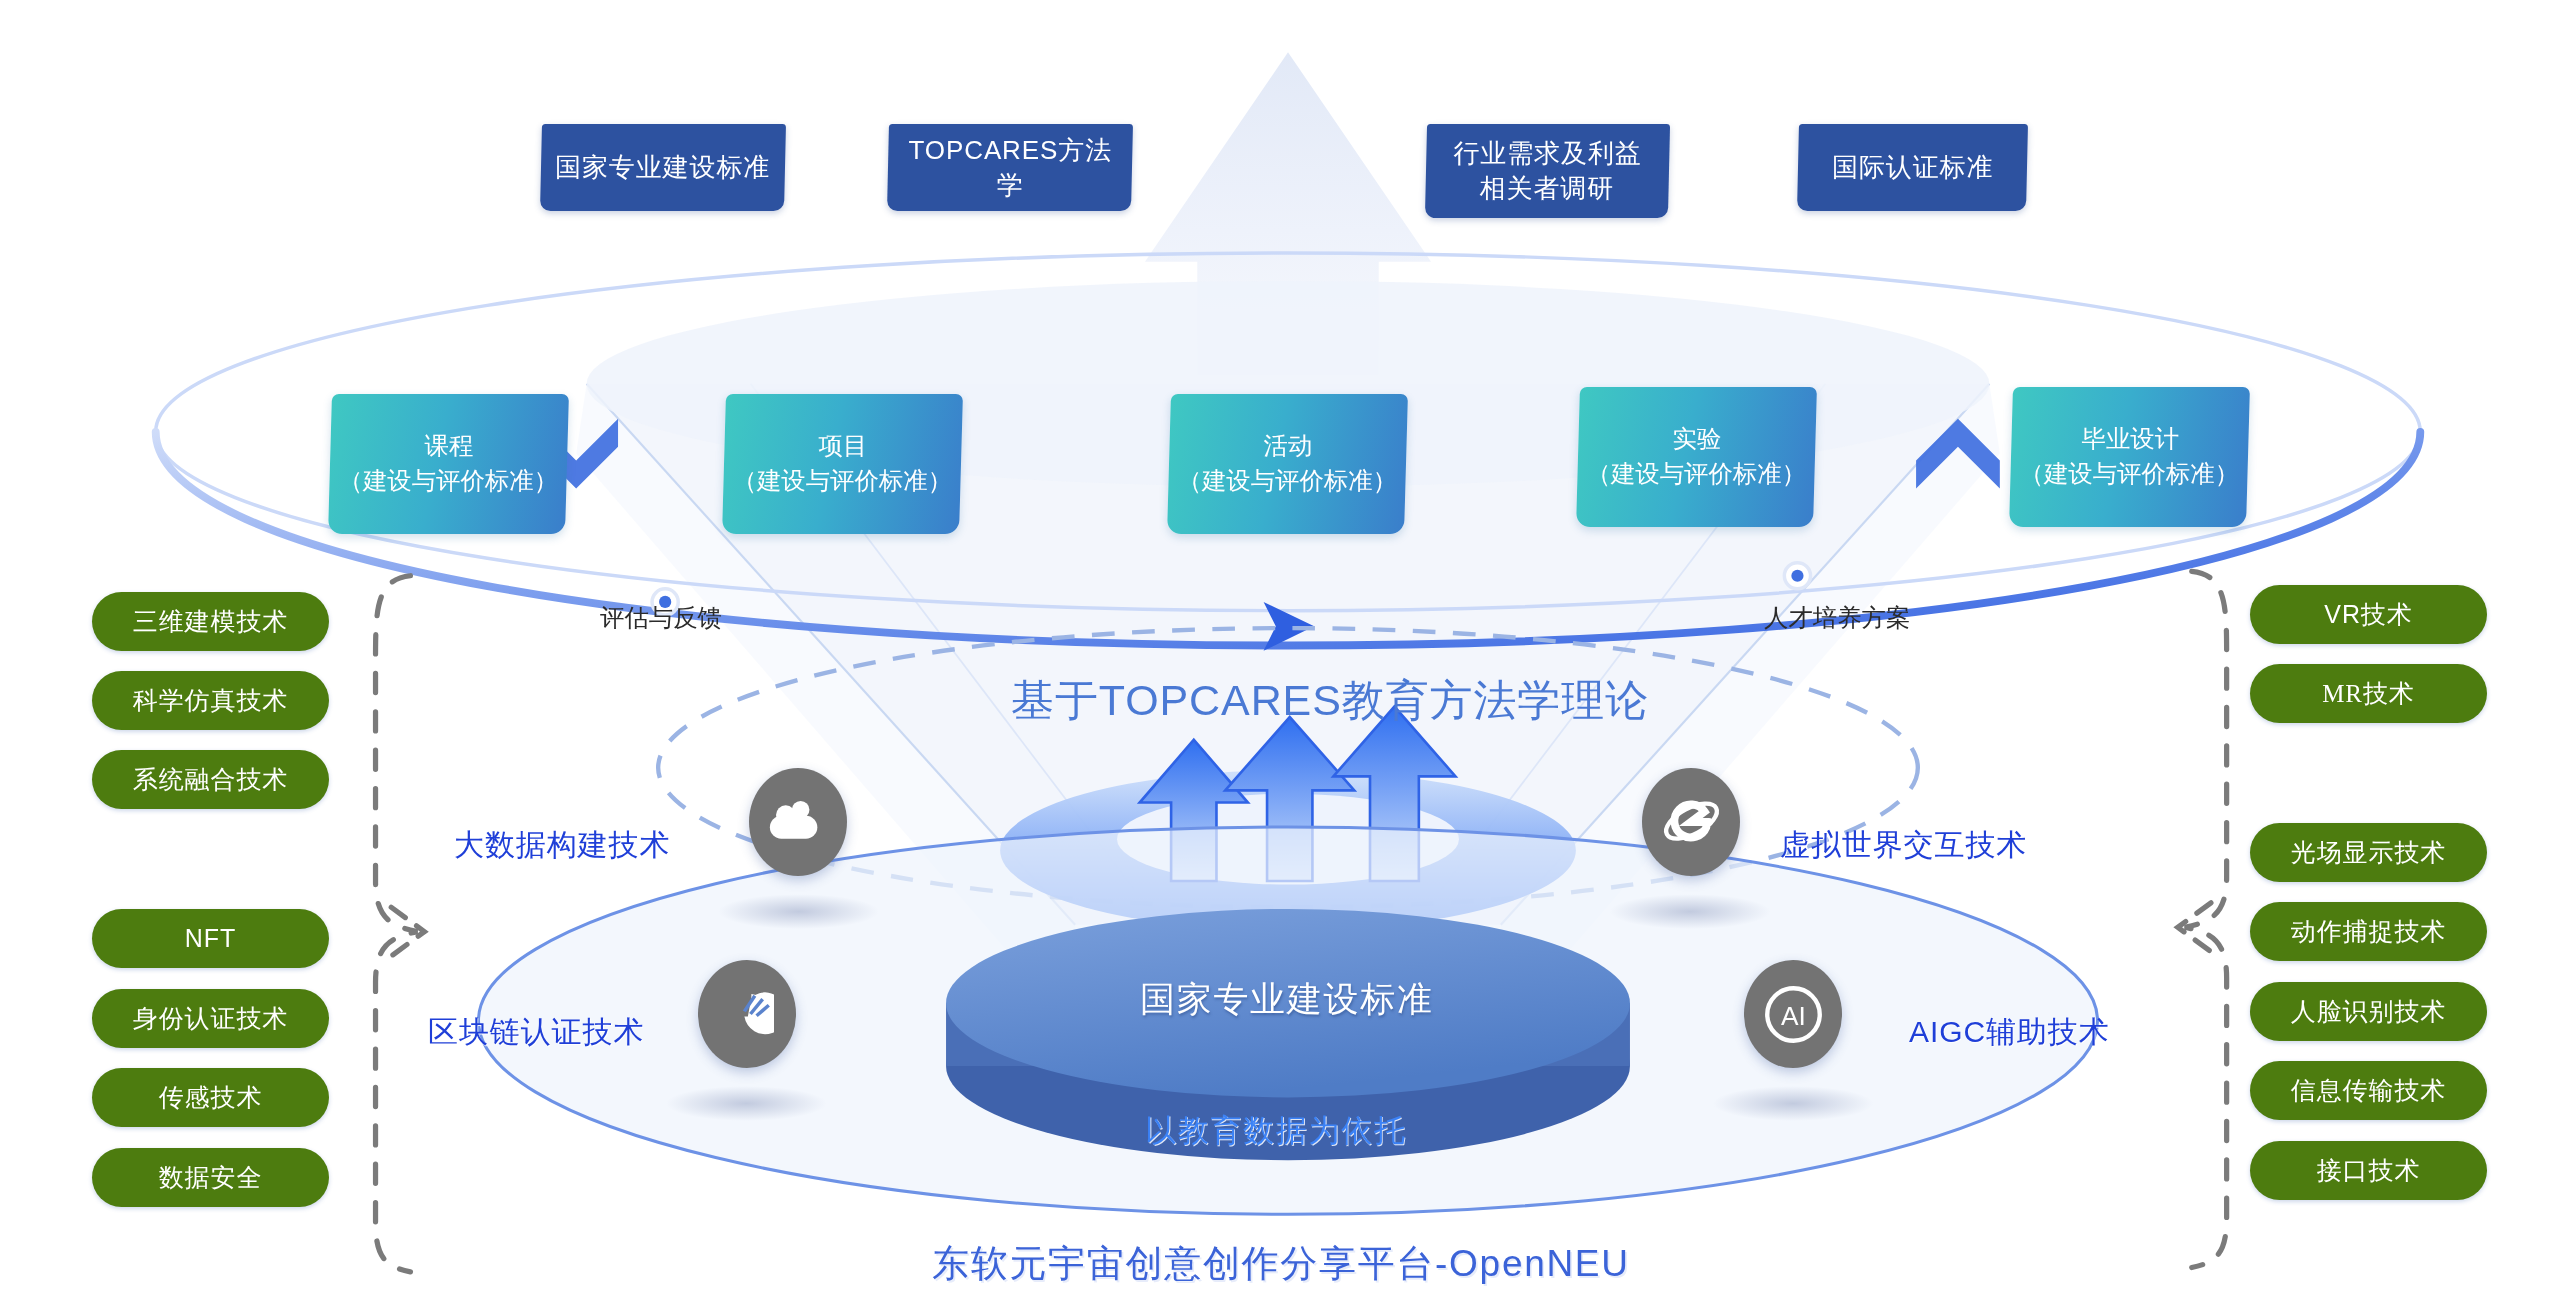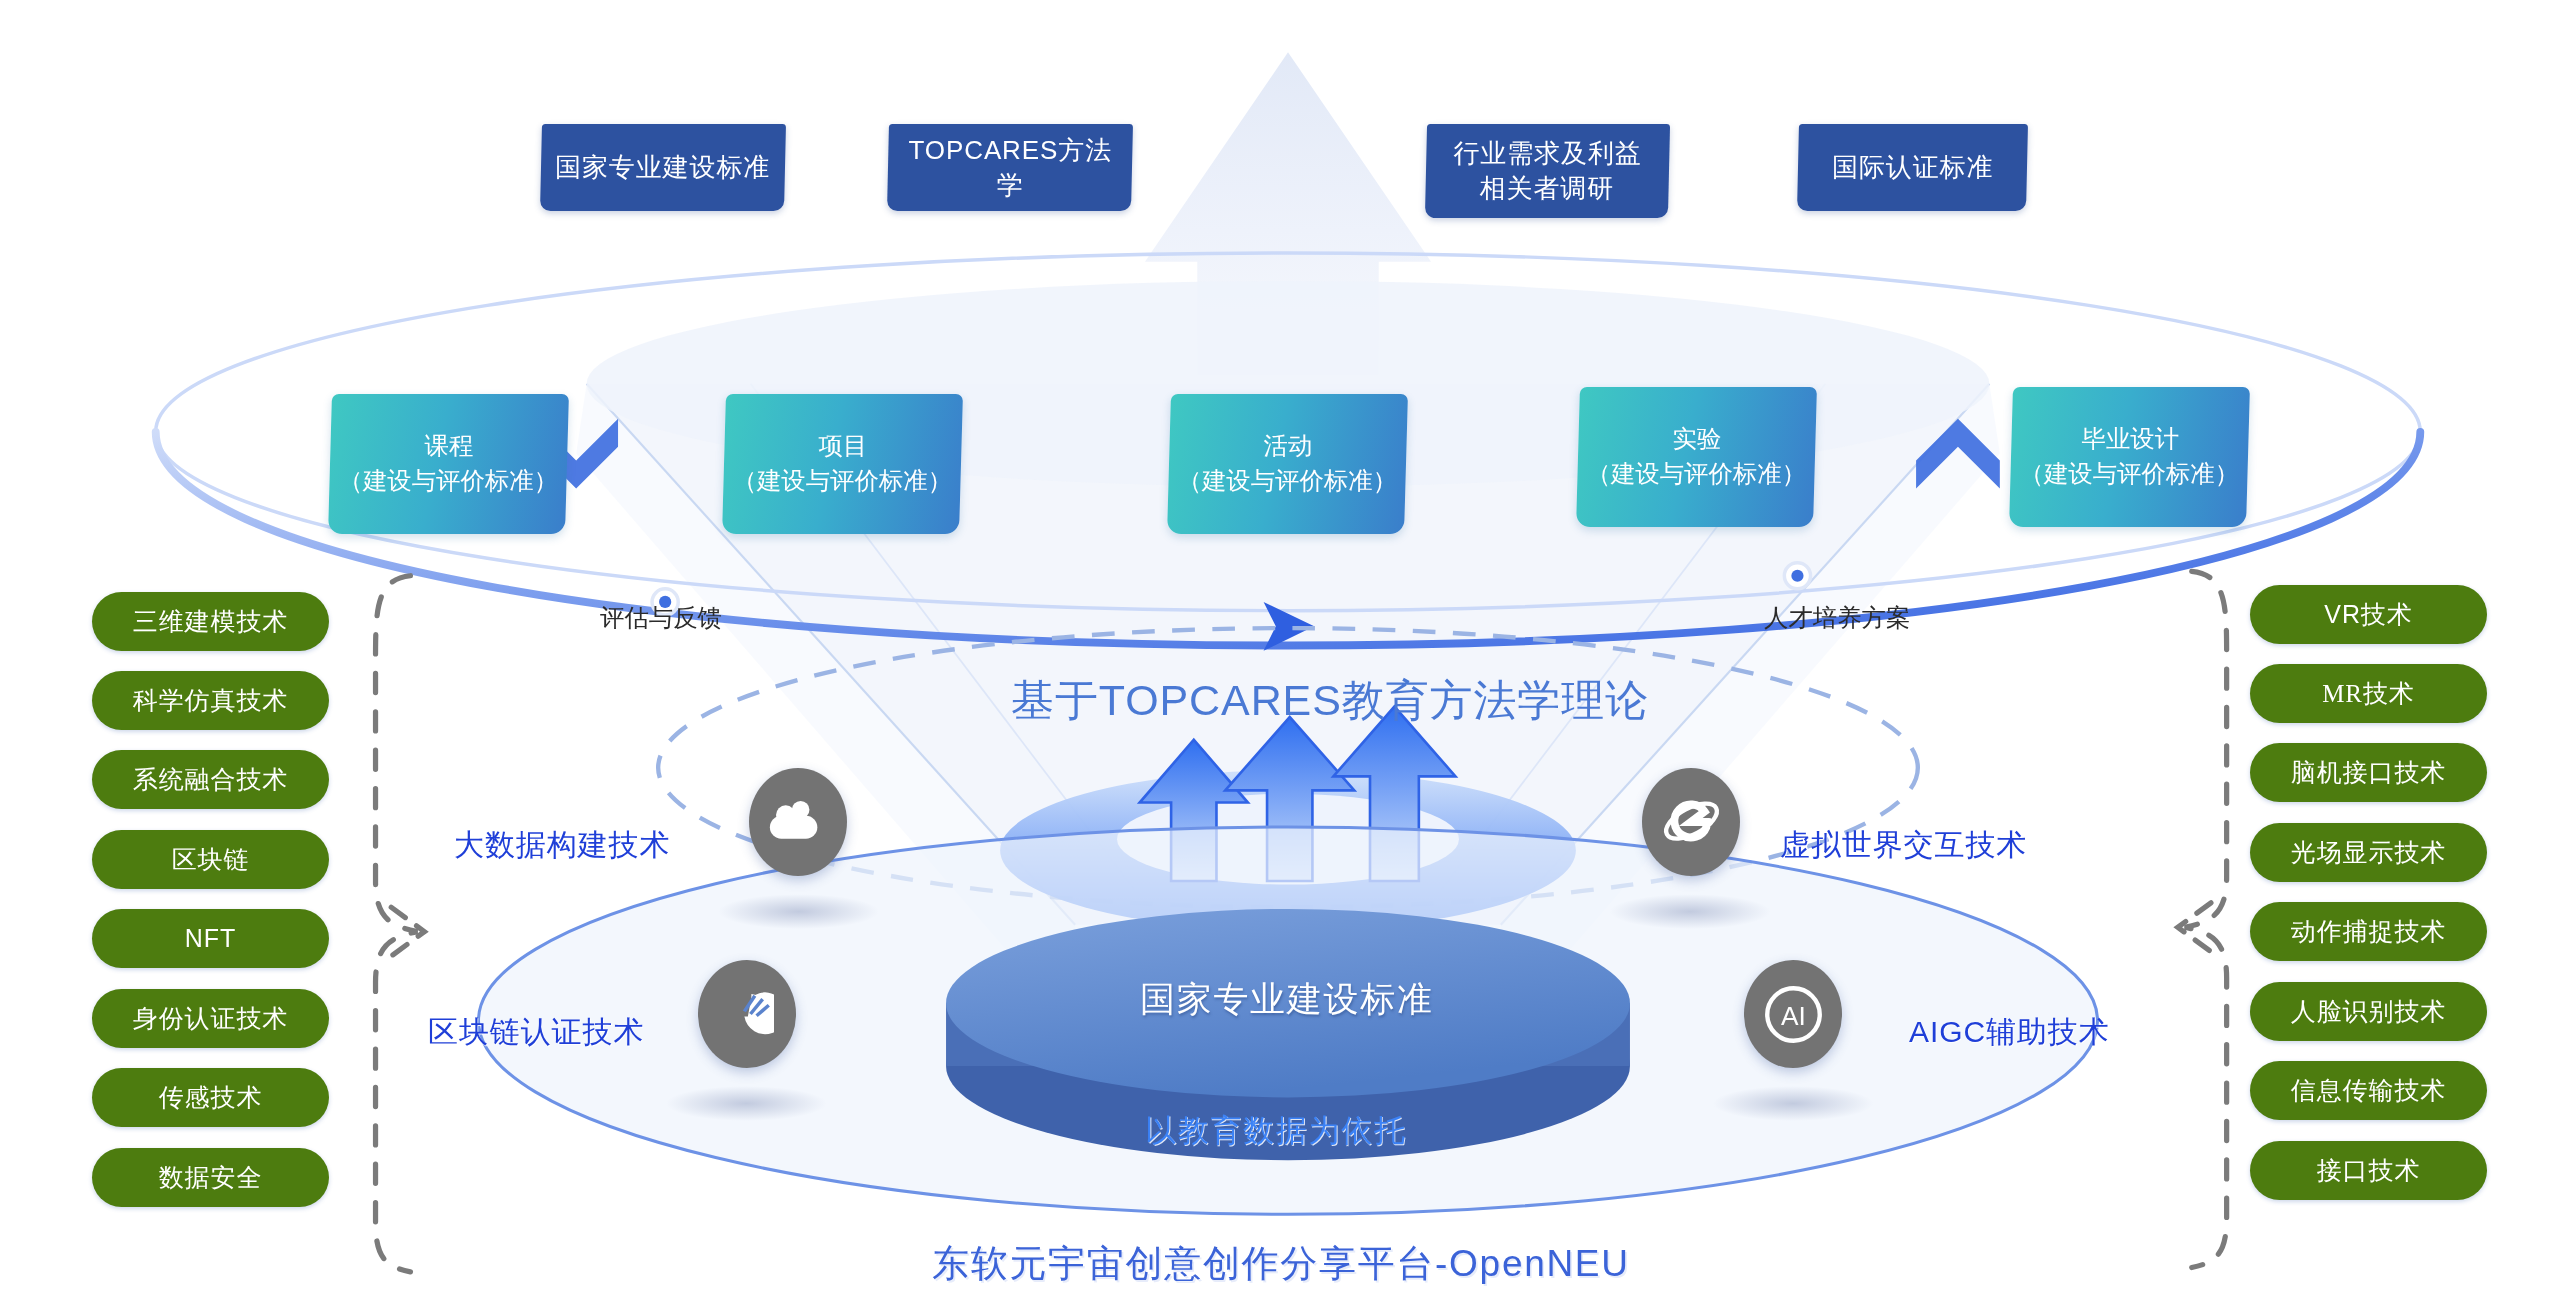--- a/index.html
+++ b/index.html
@@ -250,44 +250,38 @@
 
   <div class="pill" style="left:92px; top:592px;">
       <span>三维建模技术</span>
     </div>
   <div class="pill" style="left:92px; top:671px;">
       <span>科学仿真技术</span>
     </div>
   <div class="pill" style="left:92px; top:750px;">
       <span>系统融合技术</span>
     </div>
-  <div class="pill" style="left:92px; top:830px;">
-      <span>区块链</span>
-    </div>
   <div class="pill" style="left:92px; top:909px;">
       <span>NFT</span>
     </div>
   <div class="pill" style="left:92px; top:989px;">
       <span>身份认证技术</span>
     </div>
   <div class="pill" style="left:92px; top:1068px;">
       <span>传感技术</span>
     </div>
   <div class="pill" style="left:92px; top:1148px;">
       <span>数据安全</span>
     </div>
 
   <div class="pill" style="left:2250px; top:585px;">
       <span>VR技术</span>
     </div>
   <div class="pill" style="left:2250px; top:664px;font-family:Liberation Serif, serif;">
       <span>MR技术</span>
-    </div>
-  <div class="pill" style="left:2250px; top:743px;">
-      <span>脑机接口技术</span>
     </div>
   <div class="pill" style="left:2250px; top:823px;">
       <span>光场显示技术</span>
     </div>
   <div class="pill" style="left:2250px; top:902px;">
       <span>动作捕捉技术</span>
     </div>
   <div class="pill" style="left:2250px; top:982px;text-align:center;">
       <span>人脸识别技术</span>
     </div>

